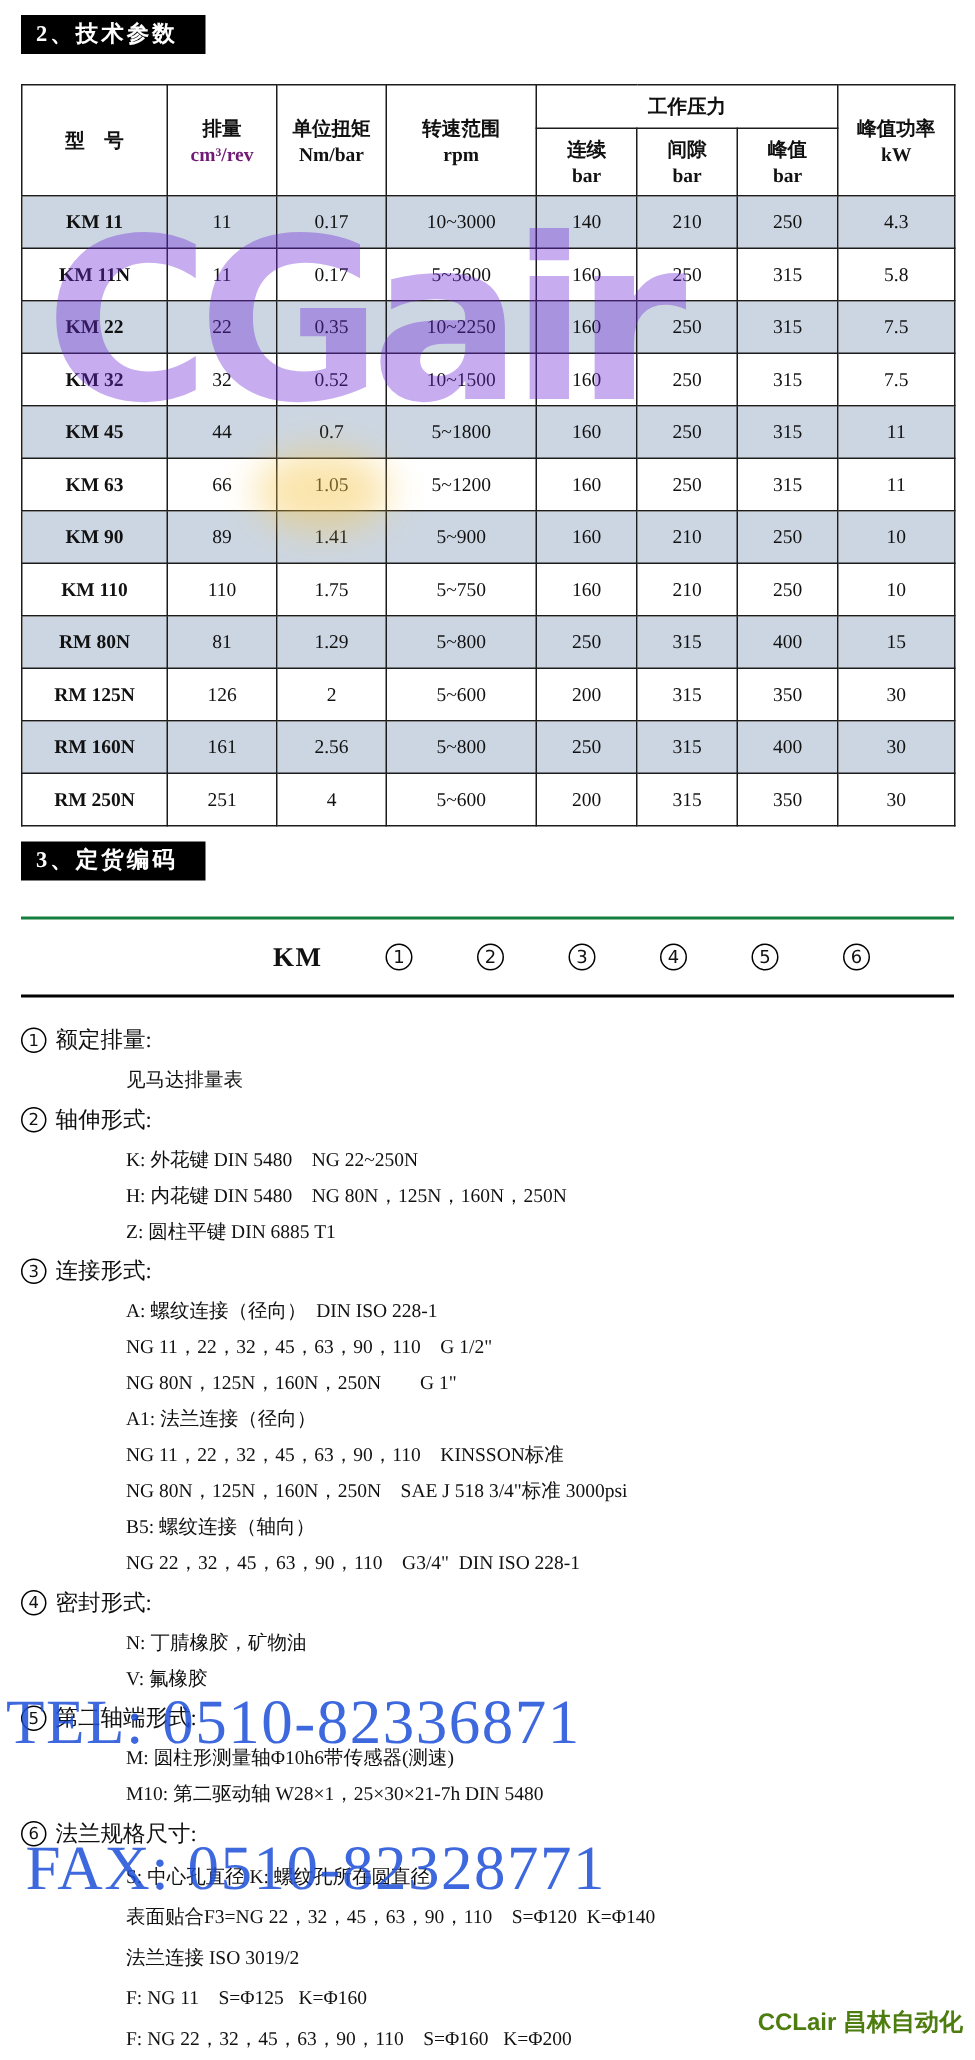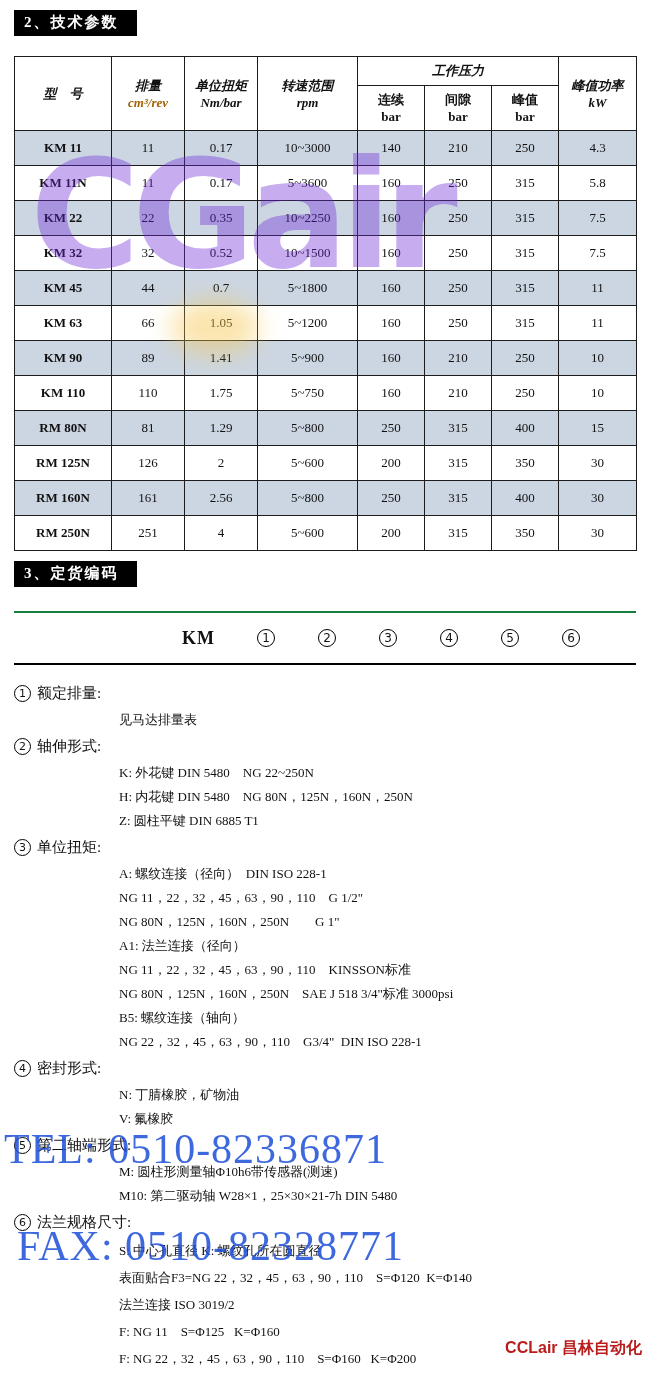--- a/index.html
+++ b/index.html
@@ -16,45 +16,45 @@
   
   table.params {
     border-collapse:collapse; table-layout:fixed;
     width:622px; margin:20px 0 0 14px;
   }
   table.params th, table.params td {
     border:1px solid #1c1c1c; text-align:center; vertical-align:middle;
     font-size:13px; padding:1px 2px; overflow:hidden;
   }
   table.params thead th { font-weight:bold; }
-  table.params thead tr.h1 th { height:26px;font-style:italic; }
+  table.params thead tr.h1 th { height:26px; }
   table.params thead tr.h2 th { height:42px; }
   table.params tbody td { height:32px; }
   table.params tbody tr:nth-child(odd) td { background:#ccd6e2; }
   table.params td.model { font-weight:bold;margin-top:36px; }
-  .red { color:#a16207; }
+  .red { color:#701a75; }
   
   .code-diagram {
     margin:24px 14px 0 14px; height:50px;
     border-top:2px solid #15803d; border-bottom:2px solid #000;
     display:flex; align-items:center;
   }
   .code-prefix { margin-left:168px; font-size:18px; font-weight:bold; letter-spacing:1px; }
   .code-positions { display:flex; margin-left:42px; gap:43px; }
   .circ {
     box-sizing:border-box; display:inline-flex; flex:0 0 auto;
     width:18px; height:18px; border:1.3px solid #000; border-radius:50%;
     align-items:center; justify-content:center;
     font-family:"DejaVu Sans",sans-serif; font-size:12px; line-height:1;
   }
   
   .items { margin:14px 14px 0 14px; }
   .item-title { display:flex; align-items:center; gap:6px; font-size:15px; height:29px; }
   .item-title .circ { width:17px; height:17px; font-size:11px; }
-  .item-lines { margin-left:105px; }
+  .item-lines { margin-left:70px; }
   .line { font-size:13px; line-height:24px; white-space:pre; }
   .items .item:nth-child(6) .line { line-height:27px; }
   
   .wm-logo {
     position:absolute; top:128px; left:30px; z-index:3; pointer-events:none;
     font-family:"DejaVu Sans",sans-serif; font-weight:bold;
     font-size:150px; letter-spacing:-8px; color:#6d28d9; opacity:.38;
     white-space:nowrap;
   }
   .wm-dot {
@@ -66,21 +66,21 @@
     position:absolute; left:0; z-index:6; pointer-events:none;
     font-family:"Liberation Serif","DejaVu Serif",serif;
     font-size:42px; letter-spacing:1px; white-space:nowrap;
     color:#1d4ed8; opacity:.85;
   }
   .wm-tel { top:1125px; left:4px; }
   .wm-fax { top:1222px; left:17px; }
   .brand {
     position:absolute; top:1338px; right:8px; z-index:7; pointer-events:none;
     font-family:"Liberation Sans","DejaVu Sans",sans-serif;
-    font-size:16px; font-weight:bold; color:#b91c1c; white-space:nowrap;
+    font-size:16px; font-weight:bold; color:#4d7c0f; white-space:nowrap;
   }
 </style>
 </head>
 <body>
 
 <div class="page">
 
   <div class="sec-header-wrap">
     <span class="sec-header">2、技术参数</span>
   </div>
@@ -293,21 +293,21 @@
         </div>
         <div class="item-lines">
           <div class="line">K: 外花键 DIN 5480    NG 22~250N</div>
           <div class="line">H: 内花键 DIN 5480    NG 80N，125N，160N，250N</div>
           <div class="line">Z: 圆柱平键 DIN 6885 T1</div>
         </div>
       </div>
       <div class="item">
         <div class="item-title">
           <span class="circ">3</span>
-          <span>单位扭矩:</span>
+          <span>连接形式:</span>
         </div>
         <div class="item-lines">
           <div class="line">A: 螺纹连接（径向）  DIN ISO 228-1</div>
           <div class="line">NG 11，22，32，45，63，90，110    G 1/2"</div>
           <div class="line">NG 80N，125N，160N，250N        G 1"</div>
           <div class="line">A1: 法兰连接（径向）</div>
           <div class="line">NG 11，22，32，45，63，90，110    KINSSON标准</div>
           <div class="line">NG 80N，125N，160N，250N    SAE J 518 3/4"标准 3000psi</div>
           <div class="line">B5: 螺纹连接（轴向）</div>
           <div class="line">NG 22，32，45，63，90，110    G3/4"  DIN ISO 228-1</div>

